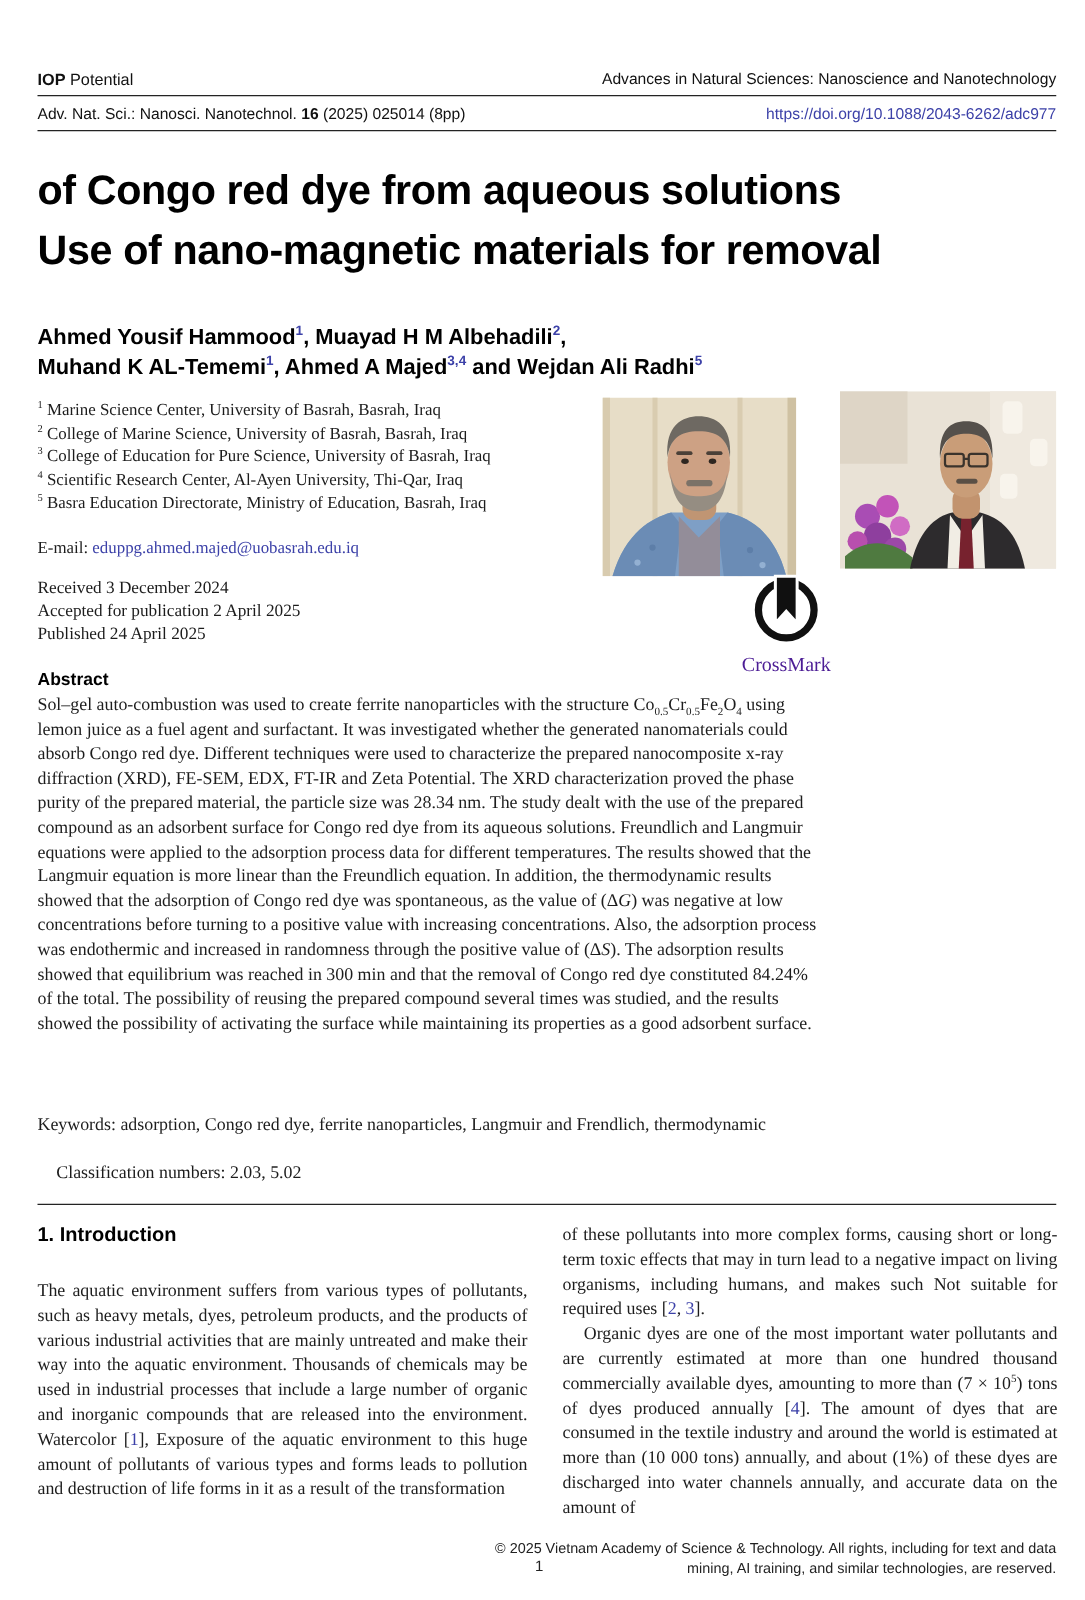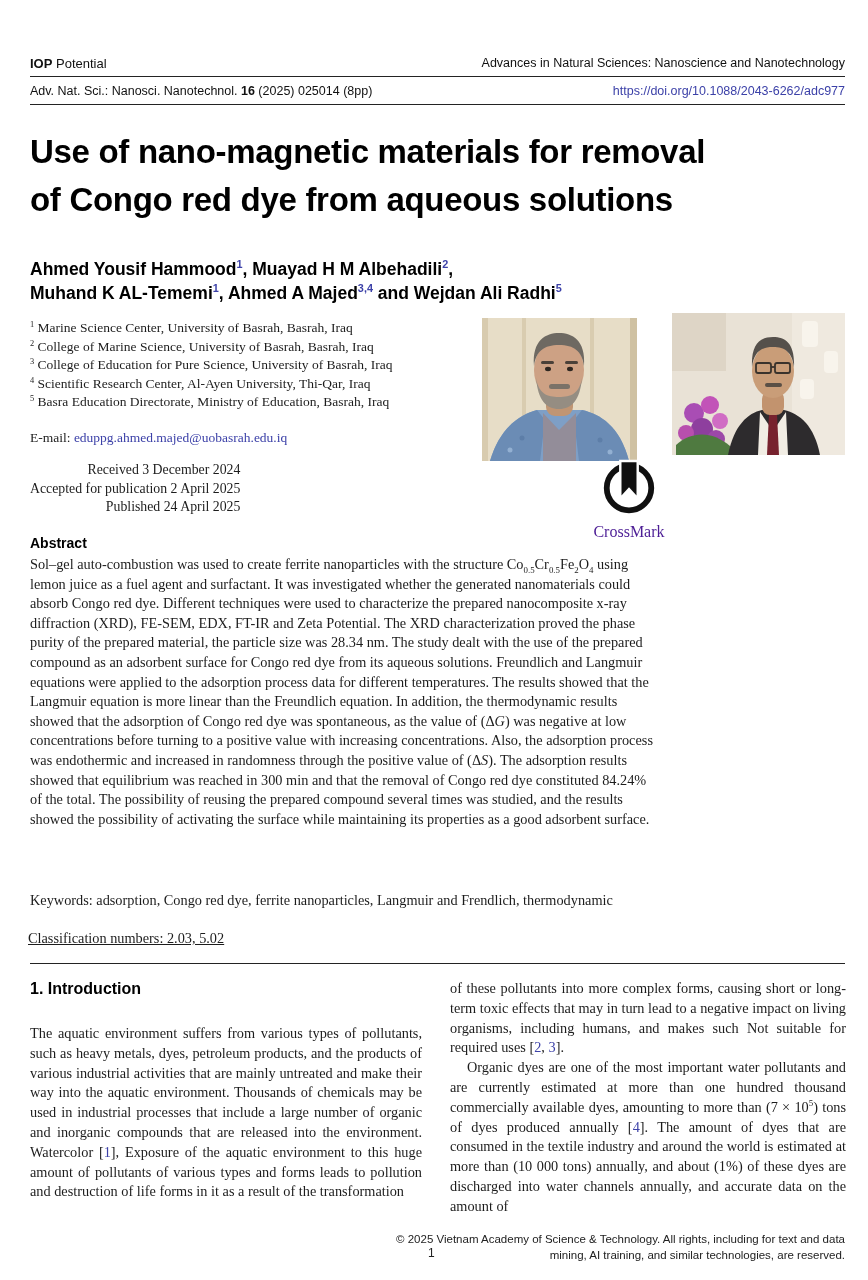--- a/index.html
+++ b/index.html
@@ -17,32 +17,32 @@
   a.linkstyle{color:#3c41a8;text-decoration:none;cursor:pointer;}
   .sup{vertical-align:super;font-size:0.62em;line-height:0;}
   .sub{vertical-align:sub;font-size:0.62em;line-height:0;}
   .title{position:absolute;top:128px;left:30px;width:815px;margin:0;
          font-family:"Liberation Sans",sans-serif;font-weight:bold;font-size:33px;
          line-height:48px;color:#000;letter-spacing:-0.3px;}
   .authors{position:absolute;top:257px;left:30px;font-family:"Liberation Sans",sans-serif;
            font-weight:bold;font-size:17.5px;line-height:24px;color:#000;}
   .affils{position:absolute;top:319px;left:30px;width:448px;font-size:13.5px;line-height:18.6px;}
   .email{position:absolute;top:430px;left:30px;font-size:13.5px;}
-  .dates{position:absolute;top:461px;left:30px;font-size:13.8px;line-height:18.7px;text-align:right;}
+  .dates{position:absolute;top:461px;left:30px;font-size:13.8px;line-height:18.7px;}
   .photo1{position:absolute;left:482px;top:318px;width:155px;height:143px;}
   .photo2{position:absolute;left:672px;top:313px;width:173px;height:142px;}
   .photo1 svg,.photo2 svg{display:block;width:100%;height:100%;}
   .crossmark{position:absolute;left:591px;top:459px;width:76px;text-align:center;}
   .crossmark-label{font-size:16px;margin-top:0;color:#4c1d95;}
   .abstract-h{position:absolute;top:535px;left:30px;margin:0;
               font-family:"Liberation Sans",sans-serif;font-weight:bold;font-size:14px;color:#000;}
   .abstract-p{position:absolute;top:555px;left:30px;width:630px;font-size:14.3px;
               line-height:19.6px;text-align:left;margin:0;}
   .keywords{position:absolute;top:891px;left:30px;width:630px;font-size:14.3px;line-height:19.6px;}
-  .classification{position:absolute;top:930px;left:28px;width:630px;font-size:14.3px;text-decoration:underline;}
+  .classification{position:absolute;top:930px;left:45px;width:630px;font-size:14.3px;}
   .rule-mid{position:absolute;top:963px;left:30px;right:23px;height:0;border-top:1px solid #232323;}
   .col-left{position:absolute;top:978px;left:30px;width:392px;}
   .col-right{position:absolute;top:979px;left:450px;width:396px;}
   .sec-h{font-family:"Liberation Sans",sans-serif;font-weight:bold;font-size:16px;
          margin:2px 0 0 0;color:#000;}
   .colp{font-size:14.3px;line-height:19.8px;text-align:justify;margin:0;}
   .col-left .colp{margin-top:26px;}
   .indent{text-indent:17px;}
   .footer-copy{position:absolute;top:1231px;right:23px;width:452px;
                font-family:"Liberation Sans",sans-serif;font-size:11.5px;line-height:16px;
@@ -60,22 +60,22 @@
     <div style="font-size:12.5px;">Advances in Natural Sciences: Nanoscience and Nanotechnology</div>
   </div>
   <div class="hrule" style="top:76px"></div>
   <div class="hdr-row r2">
     <div><span>Adv. Nat. Sci.: Nanosci. Nanotechnol. </span><span class="b">16</span><span> (2025) 025014 (8pp)</span></div>
     <a class="linkstyle">https://doi.org/10.1088/2043-6262/adc977</a>
   </div>
   <div class="hrule" style="top:104px"></div>
 
   <h1 class="title">
+    <div>of Congo red dye from aqueous solutions</div>
     <div>Use of nano-magnetic materials for removal</div>
-    <div>of Congo red dye from aqueous solutions</div>
   </h1>
 
   <div class="authors">
     <div><span>Ahmed Yousif Hammood</span><span class="sup blue">1</span><span>, Muayad H M Albehadili</span><span class="sup blue">2</span><span>,</span></div>
     <div><span>Muhand K AL-Tememi</span><span class="sup blue">1</span><span>, Ahmed A Majed</span><span class="sup blue">3,4</span><span> and Wejdan Ali Radhi</span><span class="sup blue">5</span></div>
   </div>
 
   <div class="affils">
     <div><span class="sup">1</span><span> Marine Science Center, University of Basrah, Basrah, Iraq</span></div>
     <div><span class="sup">2</span><span> College of Marine Science, University of Basrah, Basrah, Iraq</span></div>

